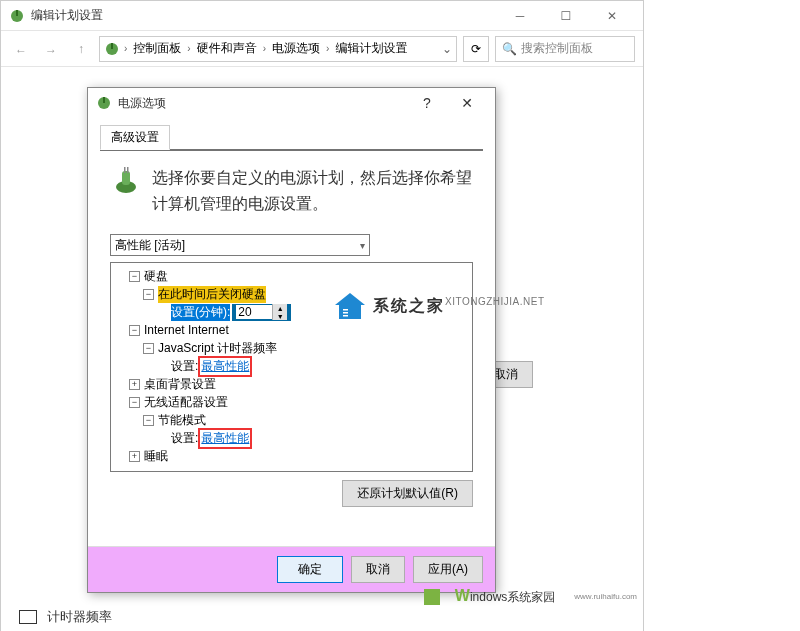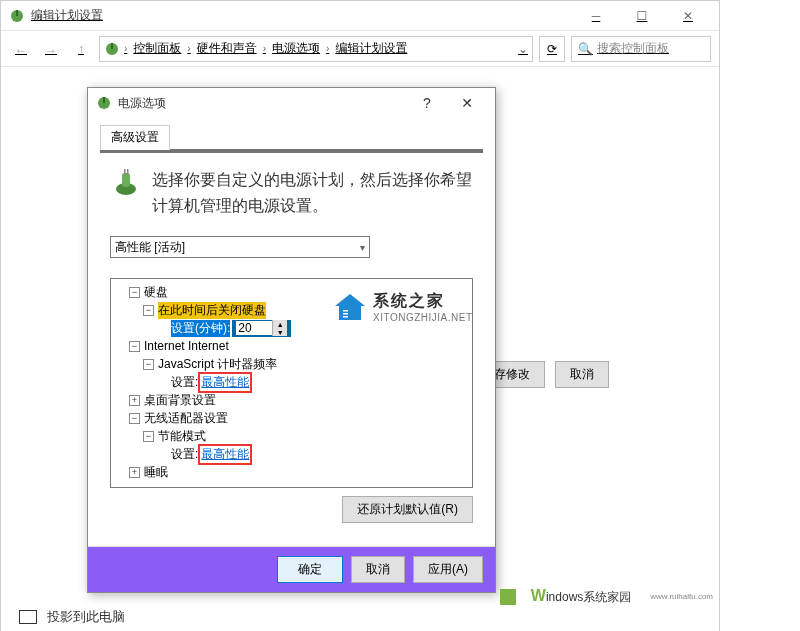--- a/index.html
+++ b/index.html
@@ -1,19 +1,19 @@
 <!DOCTYPE html>
 <html><head>
 <meta charset="utf-8">
 <style>
 * { box-sizing: border-box; margin: 0; padding: 0; }
 body { font-family: "Microsoft YaHei", "Segoe UI", sans-serif; font-size: 12px; background: #fff; width: 800px; height: 631px; position: relative; overflow: hidden; }
 
 
-.outer-window { width: 720px; height: 631px; border: 1px solid #ccc; background: #fff; position: relative; text-decoration: underline; }
+.outer-window { width: 644px; height: 631px; border: 1px solid #ccc; background: #fff; position: relative; }
 .outer-titlebar { height: 30px; display: flex; align-items: center; padding: 0 8px; border-bottom: 1px solid #e5e5e5; }
 .outer-titlebar .icon { width: 16px; height: 16px; margin-right: 6px; }
 .outer-titlebar .title { flex: 0 0 auto; color: #333; }
 .outer-titlebar .spacer { flex: 1; }
 .win-btns { display: flex; }
 .win-btn { width: 46px; height: 30px; display: flex; align-items: center; justify-content: center; color: #666; cursor: pointer; }
 
 
 .navbar { height: 36px; display: flex; align-items: center; padding: 2px 8px; gap: 6px; border-bottom: 1px solid #e5e5e5; }
 .nav-arrow { width: 24px; height: 24px; display: flex; align-items: center; justify-content: center; color: #999; }
@@ -32,31 +32,31 @@
 
 
 .dialog { position: absolute; left: 86px; top: 86px; width: 409px; height: 506px; background: #fff; border: 1px solid #888; box-shadow: 2px 2px 10px rgba(0,0,0,0.3); display: flex; flex-direction: column; }
 .dialog-titlebar { height: 30px; display: flex; align-items: center; padding: 0 8px; }
 .dialog-titlebar .icon { width: 16px; height: 16px; margin-right: 6px; }
 .dialog-titlebar .title { flex: 1; color: #333; }
 .dialog-titlebar .help-btn, .dialog-titlebar .close-btn { width: 40px; height: 28px; display: flex; align-items: center; justify-content: center; color: #333; cursor: pointer; font-size: 14px; }
 .dialog-body { flex: 1; padding: 6px 12px 0 12px; position: relative; }
 
 
-.tab-row { display: flex; border-bottom: 4px solid #737373; }
+.tab-row { display: flex; border-bottom: 2px solid #737373; }
 .tab { border: 1px solid #ccc; border-bottom: 1px solid #fff; background: #fff; padding: 3px 10px; position: relative; top: 1px; font-size: 12px; }
 .tab-content { border: none; padding: 14px 10px 10px 10px; }
 
 
 .desc-row { display: flex; gap: 10px; align-items: flex-start; margin-bottom: 18px; }
 .desc-icon { width: 32px; height: 32px; flex: 0 0 32px; }
 .desc-text { font-size: 16px; line-height: 1.6; color: #333; }
 
 
-.plan-dd { width: 260px; border: 1px solid #7a7a7a; height: 22px; display: flex; align-items: center; padding: 0 4px; font-size: 12px; margin-bottom: 20px; }
+.plan-dd { width: 260px; border: 1px solid #7a7a7a; height: 22px; display: flex; align-items: center; padding: 0 4px; font-size: 12px; margin-bottom: 6px; }
 .plan-dd .dd-caret { margin-left: auto; color: #666; font-size: 10px; }
 
 
 .tree-box { border: 1px solid #7a7a7a; height: 210px; padding: 4px; font-size: 12px; overflow: hidden; position: relative; background: #fff; }
 .tree-row { display: flex; align-items: center; height: 18px; white-space: nowrap; }
 .exp { width: 11px; height: 11px; border: 1px solid #888; display: flex; align-items: center; justify-content: center; font-size: 9px; line-height: 1; margin-right: 4px; cursor: pointer; color: #333; }
 .tree-label { }
 .highlighted { background: #f2c40f; }
 .setting-selected { background: #0078d7; color: #fff; padding: 0 0; }
 .link-val { color: #0066cc; text-decoration: underline; }
@@ -65,27 +65,27 @@
 .spinner input { width: 36px; border: none; outline: none; font-size: 12px; padding: 0 2px; }
 .spinner .sp-btns { display: flex; flex-direction: column; border-left: 1px solid #aaa; }
 .spinner .sp-btn { width: 14px; height: 8px; font-size: 7px; display: flex; align-items: center; justify-content: center; background: #e1e1e1; cursor: pointer; }
 .ind { display:inline-block; }
 .i1{width:14px;} .i2{width:28px;} .i4{width:56px;}
 
 
 .restore-row { display: flex; justify-content: flex-end; margin-top: 8px; }
 
 
-.dialog-footer { height: 46px; background: #8b5cf6; border-top: 1px solid #ddd; display: flex; align-items: center; justify-content: flex-end; gap: 8px; padding: 0 12px; }
+.dialog-footer { height: 46px; background: #f0abfc; border-top: 1px solid #ddd; display: flex; align-items: center; justify-content: flex-end; gap: 8px; padding: 0 12px; }
 .btn-primary { border: 1px solid #0078d7; background: #e5f1fb; padding: 4px 20px; font-size: 12px; cursor: pointer; }
 
 
 .wm1 { position: absolute; left: 332px; top: 290px; display: flex; align-items: center; gap: 6px; color: #333; pointer-events: none; }
 .wm1 .house { width: 34px; height: 30px; }
-.wm1 .wm-text { display: flex; flex-direction: column; }
+.wm1 .wm-text { display: flex; flex-direction: row; }
 .wm1 .wm-main { font-size: 16px; font-weight: bold; letter-spacing: 2px; }
 .wm1 .wm-sub { font-size: 10px; color: #777; letter-spacing: 0.5px; }
 .wm2 { position: absolute; right: 6px; bottom: 24px; display: flex; align-items: center; gap: 15px; font-size: 12px; color: #333; }
 .wm2 .flag { width: 16px; height: 16px; background: #7cb342; display: inline-block; }
 .wm2 .w-letter { color: #7cb342; font-weight: bold; font-size: 16px; }
 .wm2 .sub { font-size: 8px; color: #888; margin-left: 4px; }
 
 
 .taskbar-strip { position: absolute; left: 0; bottom: 0; height: 30px; width: 320px; display: flex; align-items: center; gap: 10px; padding: 0 18px; color: #333; font-size: 13px; }
 .taskbar-strip .proj-icon { width: 18px; height: 14px; border: 1.5px solid #333; }
@@ -143,21 +143,21 @@
   </div>
 
   <div class="outer-body">
     <div class="save-cancel-row">
       <button class="btn">保存修改</button>
       <button class="btn">取消</button>
     </div>
 
     <div class="taskbar-strip">
       <span class="proj-icon"></span>
-      <span>投影到此电脑</span>
+      <span>计时器频率</span>
     </div>
   </div>
 
   <div class="dialog">
     <div class="dialog-titlebar">
       <span class="icon power-icon">
         <svg width="16" height="16" viewBox="0 0 16 16">
             <circle cx="8" cy="8" r="6" fill="#5a9e4a"></circle>
             <rect x="7" y="2" width="2" height="6" fill="#2d6b1f"></rect>
           </svg>

